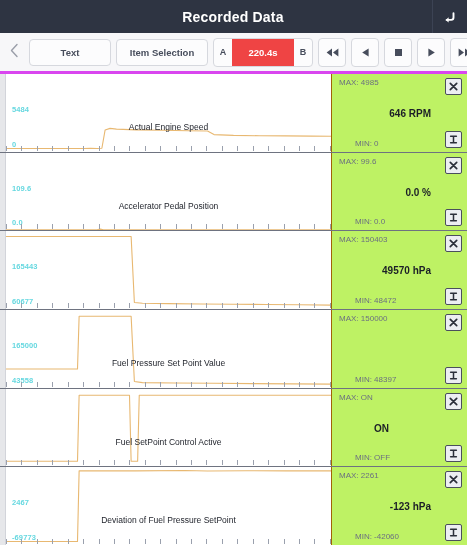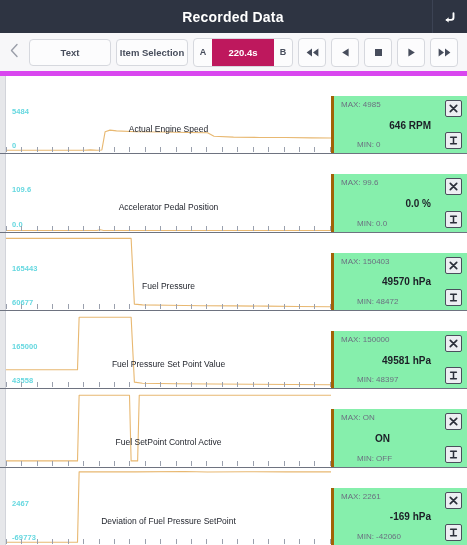--- a/index.html
+++ b/index.html
@@ -46,21 +46,21 @@
     align-items: center;
     justify-content: center;
     border-left: 1px solid #3c4354;
   }
   .titlebar-btn svg { display: block; }
 
   
   .toolbar {
     height: 38px;
     background: #f7f7f9;
-    border-bottom: 5px solid #d946ef;
+    border-bottom: 3px solid #d946ef;
     display: flex;
     align-items: center;
     padding: 0 4px;
     gap: 5px;
     flex: 0 0 auto;
   }
   .chev {
     width: 20px;
     height: 30px;
     display: flex;
@@ -102,21 +102,21 @@
     width: 18px;
     font-size: 9px;
     font-weight: bold;
     color: #474d5c;
   }
   .ab-time {
     display: flex;
     align-items: center;
     justify-content: center;
     min-width: 62px;
-    background: #be185d;
+    background: #ef4444;
     color: #ffffff;
     font-size: 9.5px;
     font-weight: bold;
   }
   .pbtn {
     width: 26px;
     height: 27px;
     background: #fcfcfd;
     border: 1px solid #d6d8de;
     border-radius: 4px;
@@ -205,25 +205,24 @@
     font-weight: normal;
     white-space: nowrap;
     pointer-events: none;
     margin-top: 45px;
   }
 
   
   .info {
     width: 136px;
     flex: 0 0 136px;
-    background: #86efac;
+    background: #bef264;
     position: relative;
     box-sizing: border-box;
-    border-left: 3px solid #a16207;
-    margin-top: 20px;
+    border-left: 1px solid #a16207;
   }
   .info .maxv,
   .info .minv {
     position: absolute;
     left: 7px;
     font-size: 8px;
     color: #6b7080;
     white-space: nowrap;
   }
   .info .maxv { top: 4px; }
@@ -284,21 +283,21 @@
     <div class="chev">
       <span>
         <svg width="11" height="15" viewBox="0 0 11 15">
           <path d="M8 1.5 L2.5 7.5 L8 13.5" fill="none" stroke="#9a9ea9" stroke-width="1.4" stroke-linecap="round" stroke-linejoin="round"></path>
         </svg>
       </span>
     </div>
 
     <div class="tbtn" style="width:82px">Text</div>
 
-    <div class="tbtn" style="width:72px">Item Selection</div>
+    <div class="tbtn" style="width:92px">Item Selection</div>
 
     <div class="ab-group">
       <div class="ab-label">A</div>
       <div class="ab-time">220.4s</div>
       <div class="ab-label">B</div>
     </div>
 
     <div class="pbtn">
       <span>
         <svg width="15" height="11" viewBox="0 0 15 11">
@@ -451,21 +450,20 @@
             </span>
           </div>
         </div>
       </div>
       <div class="row">
         <div class="gutter"></div>
         <div class="plot">
           <svg class="trace" viewBox="0 0 100 100" preserveAspectRatio="none">
             <polyline points="0,7 38,7 38.5,7 39.5,92 42,93 50,93.5 60,94 70,94.3 80,94.6 90,95 100,95.4" fill="none" stroke="#e8b871" stroke-width="1.1" vector-effect="non-scaling-stroke" stroke-linejoin="round"></polyline>
           </svg>
-          <div class="plot-title">Fuel Pressure</div>
           <div class="ax-label top">165443</div>
           <div class="ax-label bot">60677</div>
           <div class="axis-ticks">
             <i></i>
             <i></i>
             <i></i>
             <i></i>
             <i></i>
             <i></i>
             <i></i>
@@ -535,21 +533,20 @@
             <i></i>
             <i></i>
             <i></i>
             <i></i>
             <i></i>
             <i></i>
           </div>
         </div>
         <div class="info">
           <div class="maxv">MAX: 150000</div>
-          <div class="curv">49581 hPa</div>
           <div class="minv">MIN: 48397</div>
           <div class="sqbtn close">
             <span>
               <svg width="11" height="11" viewBox="0 0 11 11">
                 <path d="M2.3 2.3 L8.7 8.7 M8.7 2.3 L2.3 8.7" stroke="#2b2f3a" stroke-width="1.7" stroke-linecap="round"></path>
               </svg>
             </span>
           </div>
           <div class="sqbtn marker">
             <span>
@@ -641,21 +638,21 @@
             <i></i>
             <i></i>
             <i></i>
             <i></i>
             <i></i>
             <i></i>
           </div>
         </div>
         <div class="info">
           <div class="maxv">MAX: 2261</div>
-          <div class="curv">-169 hPa</div>
+          <div class="curv">-123 hPa</div>
           <div class="minv">MIN: -42060</div>
           <div class="sqbtn close">
             <span>
               <svg width="11" height="11" viewBox="0 0 11 11">
                 <path d="M2.3 2.3 L8.7 8.7 M8.7 2.3 L2.3 8.7" stroke="#2b2f3a" stroke-width="1.7" stroke-linecap="round"></path>
               </svg>
             </span>
           </div>
           <div class="sqbtn marker">
             <span>

